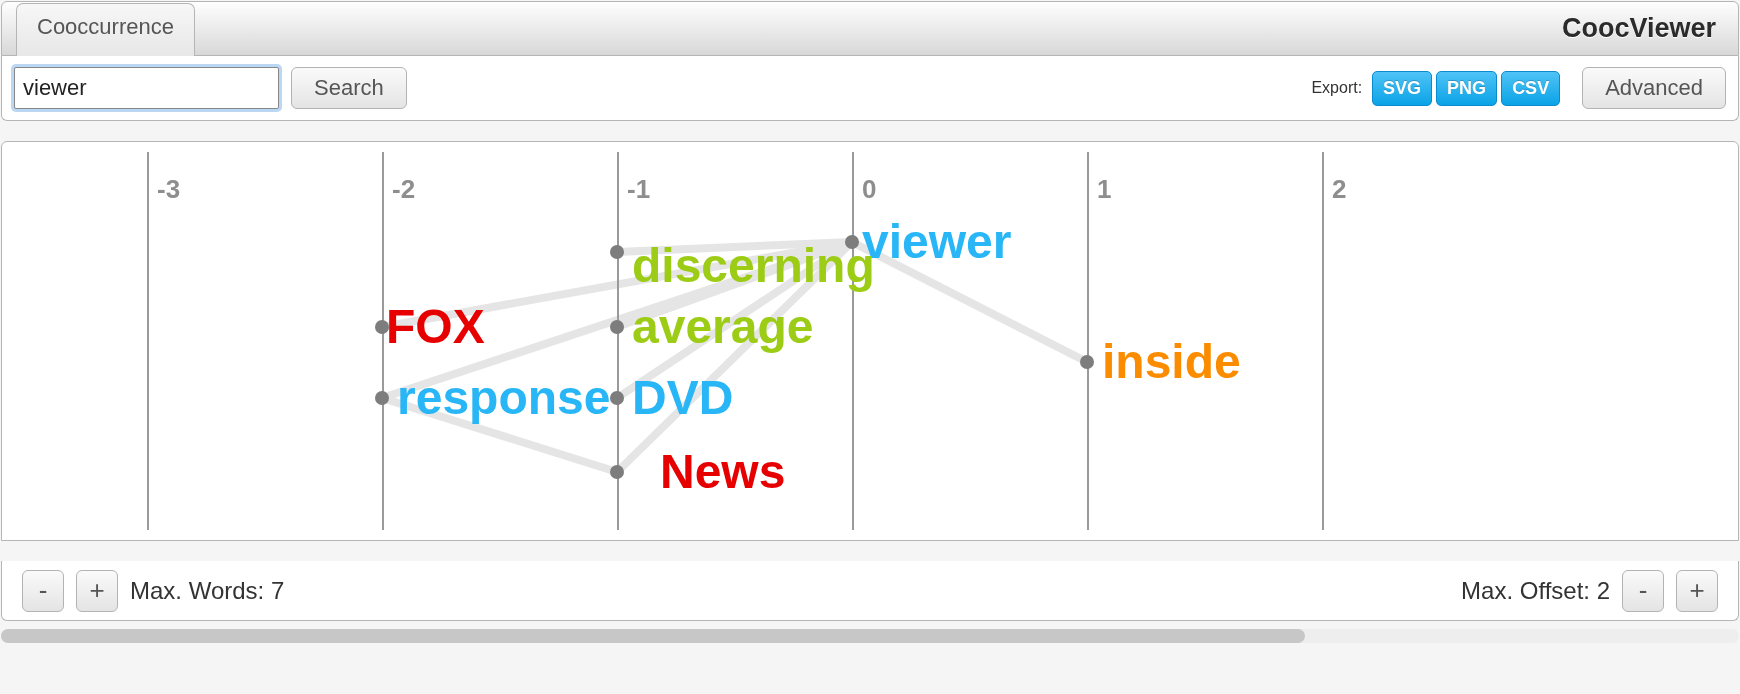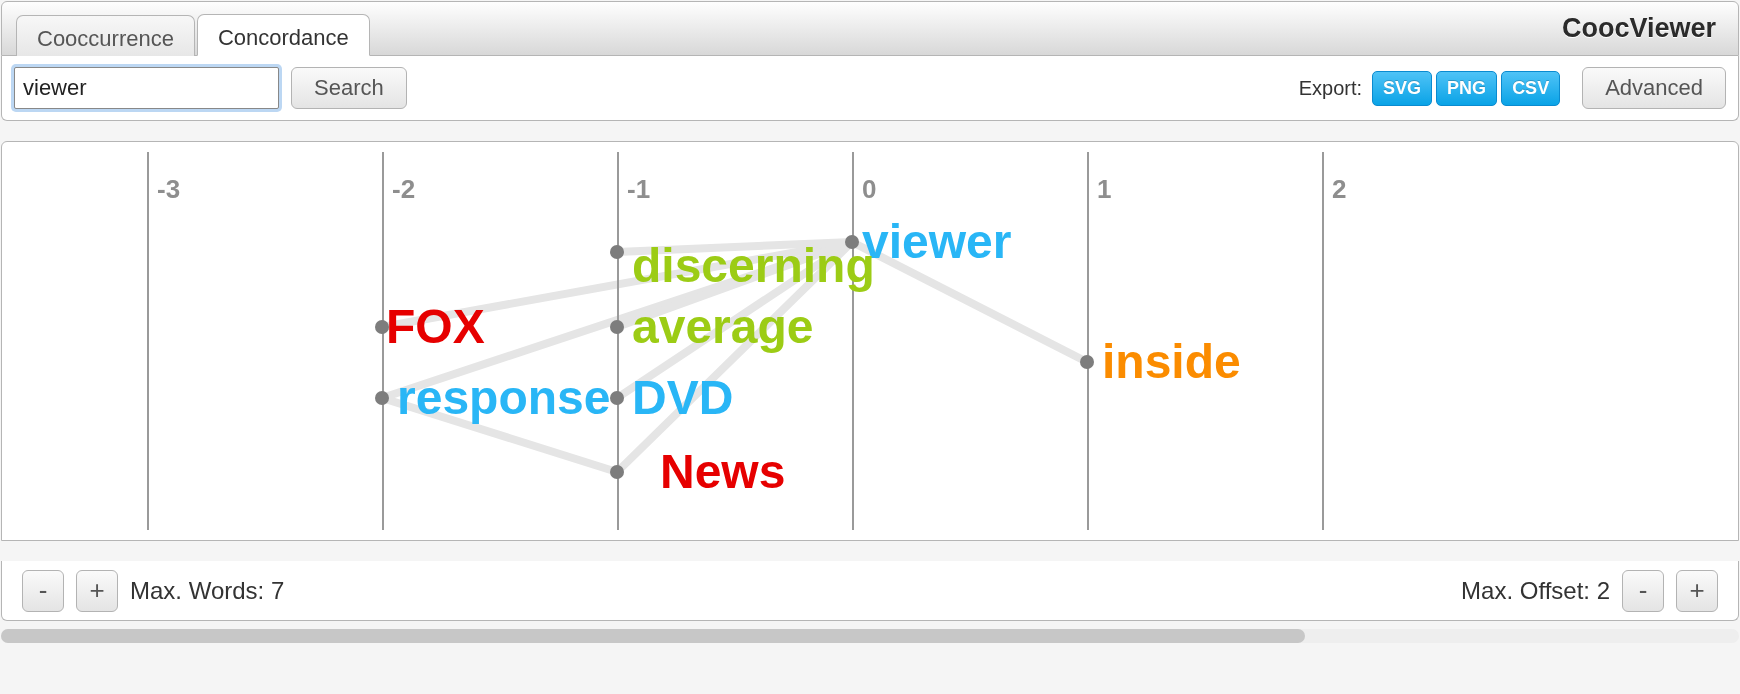--- a/index.html
+++ b/index.html
@@ -10,21 +10,21 @@
     background: linear-gradient(to bottom, #fefefe, #d8d8d8);
     border: 1px solid #b5b5b5;
     border-radius: 6px 6px 0 0;
     display: flex;
     align-items: flex-end;
     padding: 0 14px;
     position: relative;
     margin: 1px 1px 0 1px;
   }
   .tab {
-    padding: 10px 20px 4px 20px;
+    padding: 10px 20px 16px 20px;
     font-size: 22px;
     color: #555;
     background: linear-gradient(to bottom, #f7f7f7, #e7e7e7);
     border: 1px solid #b5b5b5;
     border-bottom: none;
     border-radius: 7px 7px 0 0;
     margin-right: 2px;
     cursor: pointer;
     position: relative;
     top: 1px;
@@ -74,21 +74,21 @@
     color: #555;
     background: linear-gradient(to bottom, #fafafa, #e4e4e4);
     border: 1px solid #b3b3b3;
     border-radius: 6px;
     cursor: pointer;
     text-align: center;
   }
   .btn-search { margin-left: 12px; }
   .btn-advanced { margin-left: 18px; }
   .spacer { flex: 1; }
-  .export-label { font-size: 20px; color: #333; margin-right: 10px; }
+  .export-label { font-size: 16px; color: #333; margin-right: 10px; }
   .export-btn {
     display: inline-block;
     padding: 6px 10px;
     font-size: 18px;
     font-weight: bold;
     color: #fff;
     background: linear-gradient(to bottom, #4fc3f7, #0aa3e6);
     border: 1px solid #0a8bd0;
     border-radius: 5px;
     margin-right: 4px;
@@ -192,21 +192,20 @@
     bottom: 0;
     background: #c7c7c7;
     border-radius: 7px;
   }
 </style>
 </head>
 <body>
 
 <div class="header-bar">
   <div class="tab">Cooccurrence</div>
-  <div class="tab active">Concordance</div>
   <div class="app-title">CoocViewer</div>
 </div>
 
 <div class="toolbar">
   <input class="search-input" type="text" value="viewer" style="">
   <button class="btn btn-search">Search</button>
   <div class="spacer"></div>
   <span class="export-label">Export:</span>
   <span class="export-btn">SVG</span>
   <span class="export-btn">PNG</span>

